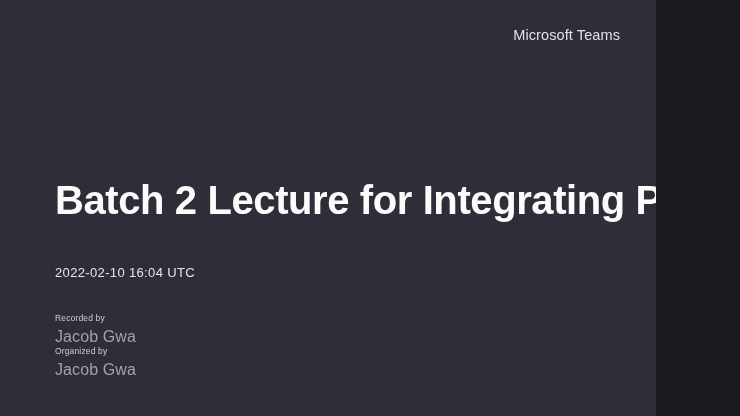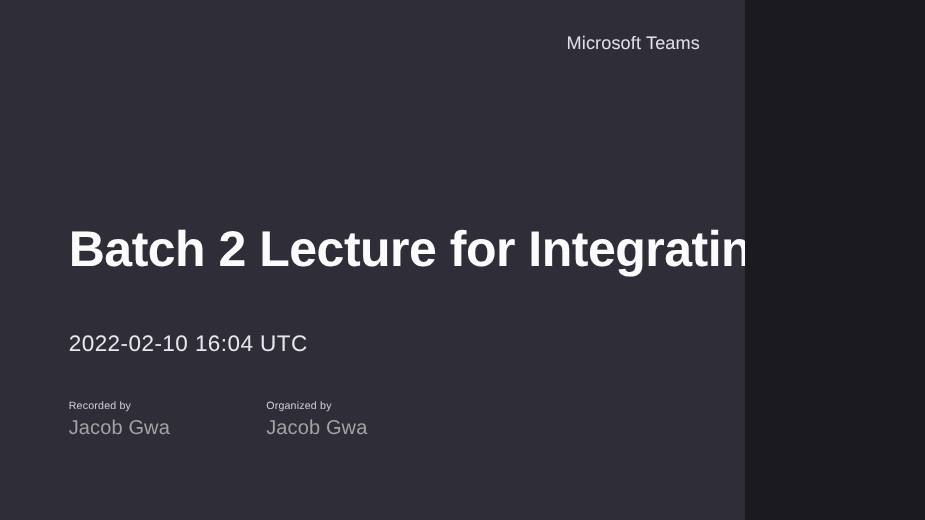--- a/index.html
+++ b/index.html
@@ -9,21 +9,21 @@
   }
 
   body {
     background: #1a1a1f;
     font-family: "Liberation Sans", sans-serif;
     -webkit-font-smoothing: antialiased;
   }
 
   .screen {
     position: relative;
-    width: 596px;
+    width: 656px;
     height: 416px;
     overflow: hidden;
     background: #2e2d38;
     color: #ffffff;
   }
 
   
   .brand {
     position: absolute;
     top: 28px;
@@ -49,32 +49,32 @@
     font-weight: 600;
     line-height: 1.12;
     letter-spacing: -0.4px;
     color: #fbfbfc;
     margin: 0;
     white-space: nowrap;
   }
 
   .meeting-datetime {
     margin-top: 42px;
-    font-size: 18px;
+    font-size: 13px;
     font-weight: 400;
     letter-spacing: 0.35px;
     color: #e7e6ea;
     white-space: nowrap;
   }
 
   
   .credits {
     margin-top: 34px;
     display: flex;
-    flex-direction: row;
+    flex-direction: column;
     align-items: flex-start;
   }
 
   .credit-block {
     width: 158px;
     flex: 0 0 auto;
   }
 
   .credit-label {
     font-size: 8.5px;

